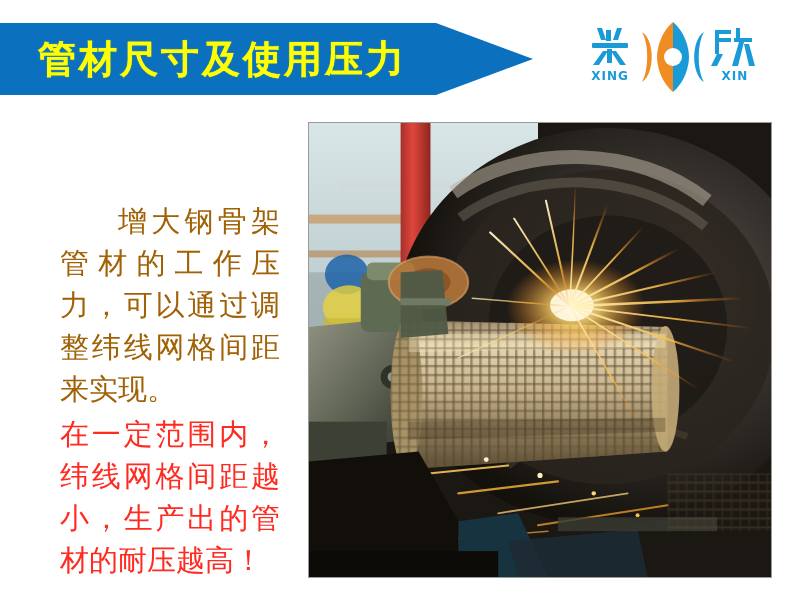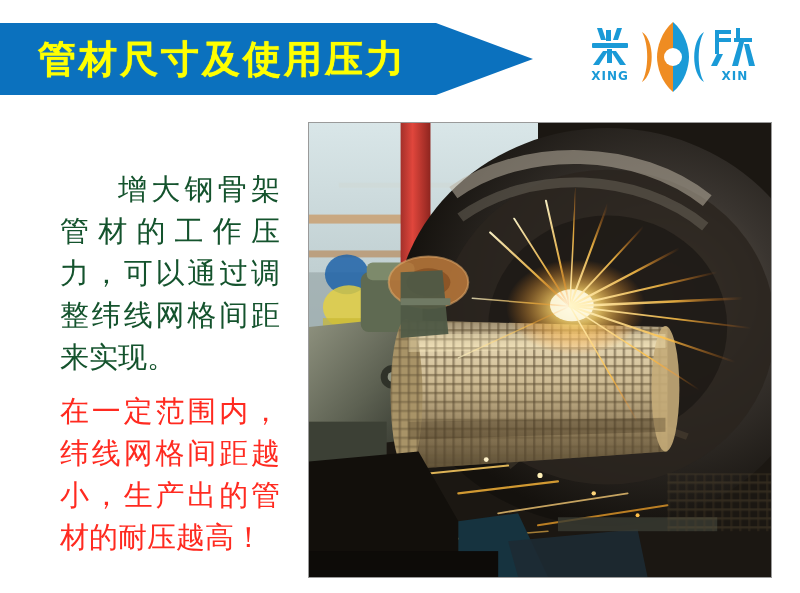--- a/index.html
+++ b/index.html
@@ -43,22 +43,22 @@
   }
   .para{
     font-family:"DejaVu Serif","Liberation Serif",serif;
     font-size:29px;
     line-height:42px;
     letter-spacing:0px;
     text-align:justify;
     text-justify:inter-character;
     margin:0;
   }
-  .para-black{color:#14532d;text-indent:58px;}
-  .para-red{color:#ff2a20;margin-top:12px;}
+  .para-black{color:#a16207;text-indent:58px;margin-top:32px;}
+  .para-red{color:#ff2a20;margin-top:3px;}
 
   
   .photo{
     position:absolute;left:308px;top:122px;width:464px;height:456px;
     border:1px solid #9a9a9a;
     box-sizing:border-box;
     overflow:hidden;
     background:#14110d;
   }
   .photo svg{display:block;width:100%;height:100%;}

